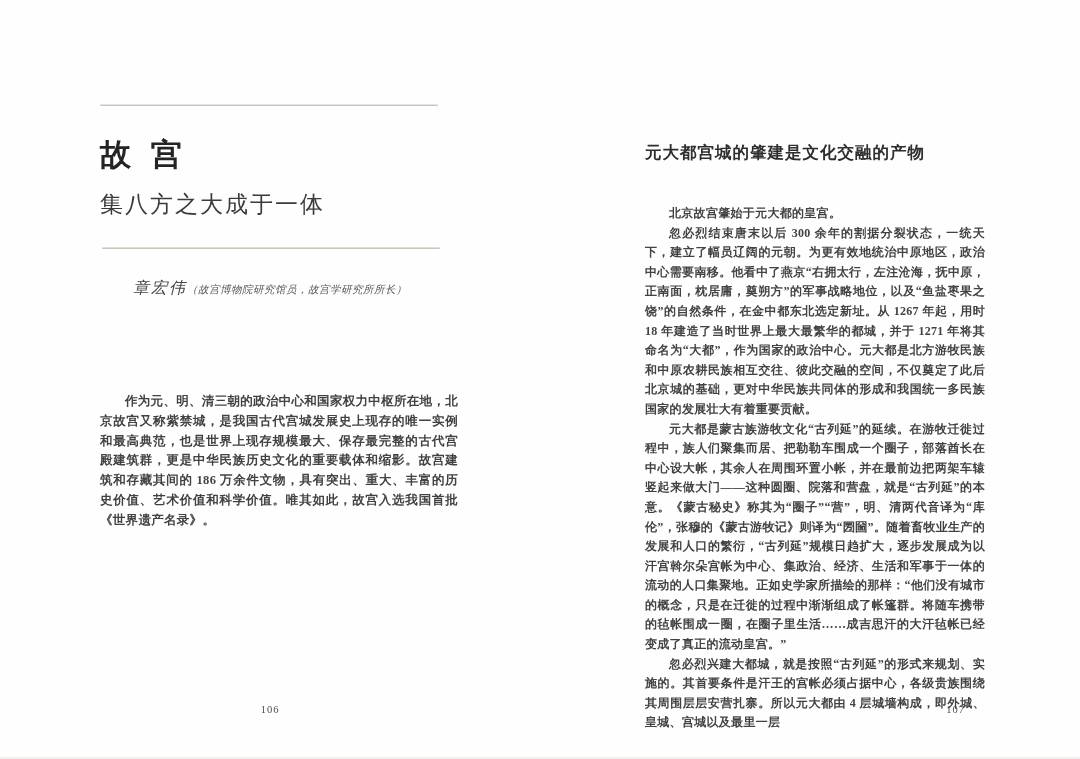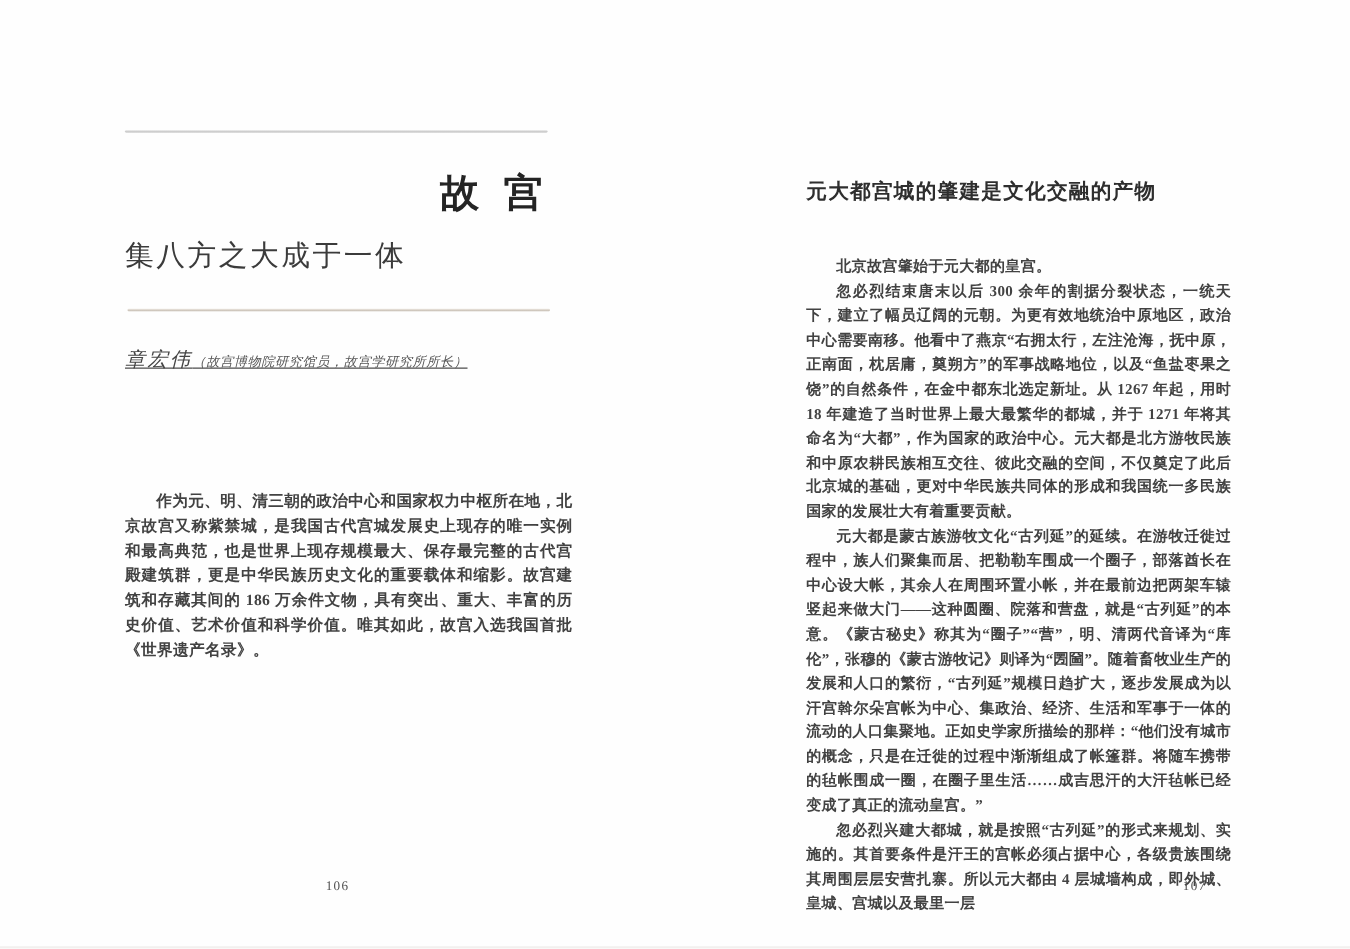--- a/index.html
+++ b/index.html
@@ -33,43 +33,43 @@
     position: absolute;
     left: 2px; top: 247px;
     width: 338px; height: 2px;
     background: linear-gradient(to bottom, #efeae3, #c2b9ad);
     border-radius: 1px;
   }
   .book-title {
     position: absolute;
     left: 0; top: 134px;
     width: 340px;
-    text-align: right;
+    text-align: left;
     font-size: 31px;
     font-weight: bold;
     letter-spacing: 6px;
     color: #242424;
   }
   .book-subtitle {
     position: absolute;
     left: 0; top: 189px;
     width: 340px;
     text-align: left;
     font-size: 23px;
     font-weight: 500;
     letter-spacing: 2px;
     color: #3b3b3b;
   }
   .author-line {
     position: absolute;
     left: 0; top: 278px;
     width: 340px;
+    text-align: center;
     white-space: nowrap;
     color: #4c4c4c;
-    text-decoration: underline;
   }
   .author-name {
     font-size: 16px;
     font-style: italic;
     letter-spacing: 2px;
     color: #454545;
   }
   .author-affiliation {
     font-size: 10.5px;
     font-style: italic;

